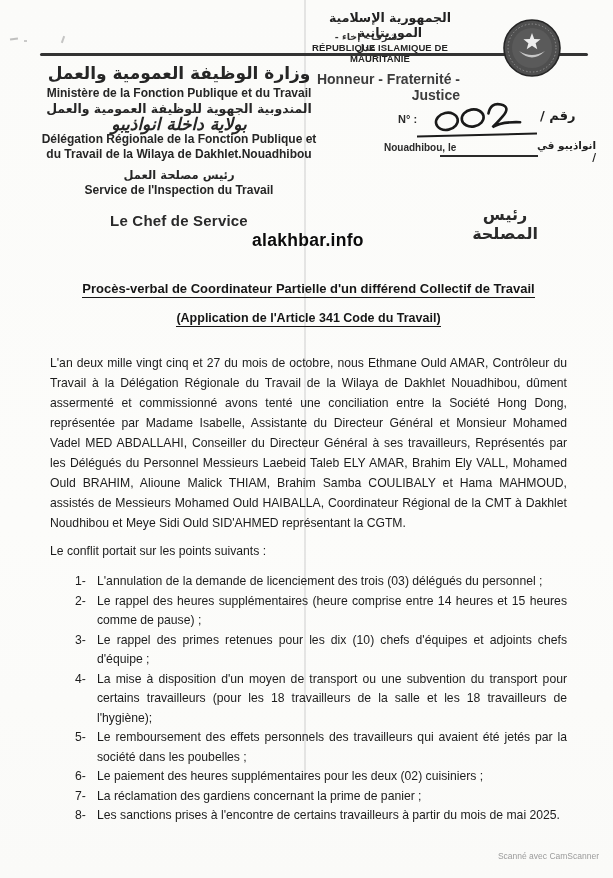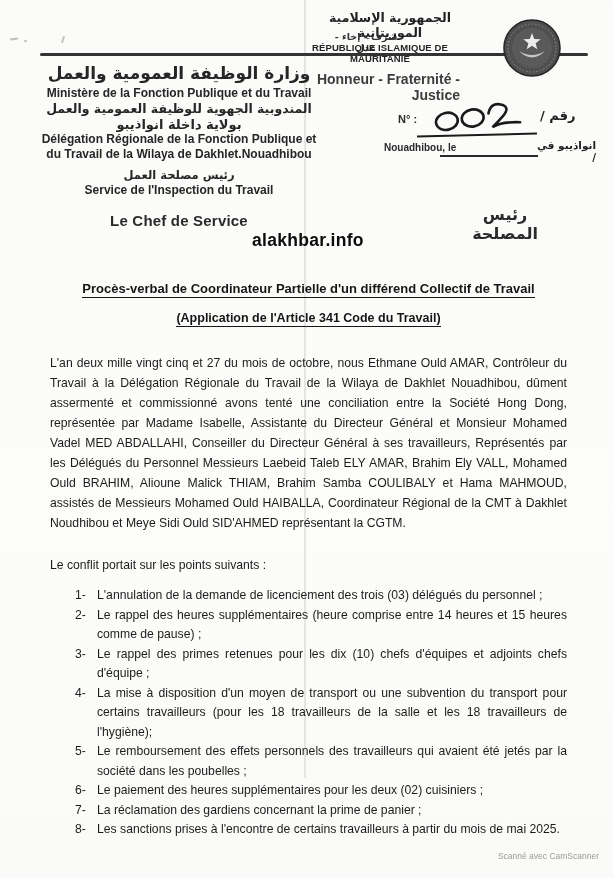--- a/index.html
+++ b/index.html
@@ -28,21 +28,21 @@
   .header-rule{left:40px;top:53px;width:548px;height:3px;background:#333;border-radius:2px;}
   .seal{left:503px;top:19px;width:58px;height:58px;z-index:2;}
   .republic-fr{left:285px;top:42px;width:190px;text-align:center;font-size:9.5px;font-weight:bold;letter-spacing:.1px;color:#242424;}
   .motto-fr{left:300px;top:71px;width:160px;text-align:right;font-size:14px;font-weight:bold;color:#3d3d3d;}
 
   
   .org-block{left:18px;top:60px;width:322px;text-align:center;color:#262626;}
   .org-ar-1{font-size:17px;font-weight:bold;line-height:26px;}
   .org-fr-1{font-size:12px;font-weight:bold;line-height:15px;}
   .org-ar-2{font-size:12.5px;font-weight:bold;line-height:16px;}
-  .org-ar-3{font-size:13px;font-weight:bold;line-height:15px;}
+  .org-ar-3{font-size:17px;font-weight:bold;line-height:15px;font-style:italic;}
   .org-fr-2{font-size:12px;font-weight:bold;line-height:14.5px;}
   .org-ar-4{font-size:11.5px;font-weight:bold;line-height:15px;margin-top:7px;}
   .org-fr-3{font-size:12px;font-weight:bold;line-height:15px;}
   .chef{font-size:15px;font-weight:bold;margin-top:14px;letter-spacing:.2px;color:#2a2a2a;}
 
   
   .numero-label{left:398px;top:113px;font-size:11px;font-weight:bold;color:#2a2a2a;}
   .hand-002{left:425px;top:100px;transform:rotate(-4deg);}
   .numero-underline{left:417px;top:134px;width:120px;height:2px;background:#1c1c1c;transform:rotate(-1.5deg);}
   .numero-ar{left:540px;top:108px;width:48px;font-size:13px;font-weight:bold;text-align:left;}
@@ -52,21 +52,21 @@
   .chef-ar{left:450px;top:205px;width:110px;font-size:16px;font-weight:bold;text-align:center;color:#2a2a2a;}
 
   .watermark{left:252px;top:230px;font-size:17.5px;font-weight:bold;color:#0b0b0b;letter-spacing:.3px;}
 
   
   .doc-body{position:absolute;left:50px;top:281px;width:517px;}
   .doc-title{display:table;margin:0 auto 13px;font-size:13px;font-weight:bold;
     border-bottom:1.6px solid #161616;padding-bottom:1px;color:#161616;}
   .doc-subtitle{display:table;margin:0 auto 26px;font-size:12.5px;font-weight:bold;
     border-bottom:1.6px solid #161616;padding-bottom:1px;color:#161616;}
-  .para{font-size:12.2px;line-height:20px;text-align:justify;margin:0 0 25px;color:#1c1c1c;}
+  .para{font-size:12.2px;line-height:20px;text-align:justify;margin:0 0 11px;color:#1c1c1c;}
   .intro{font-size:12.2px;margin:0 0 14px;color:#1c1c1c;}
   .points{padding-left:25px;}
   .point{display:flex;font-size:12.2px;line-height:19.5px;color:#1c1c1c;}
   .pnum{flex:none;width:22px;}
   .ptext{flex:1;text-align:justify;}
 
   .scan-credit{right:14px;top:851px;font-size:8.5px;color:#9b9b9b;}
 </style>
 </head>
 <body>

